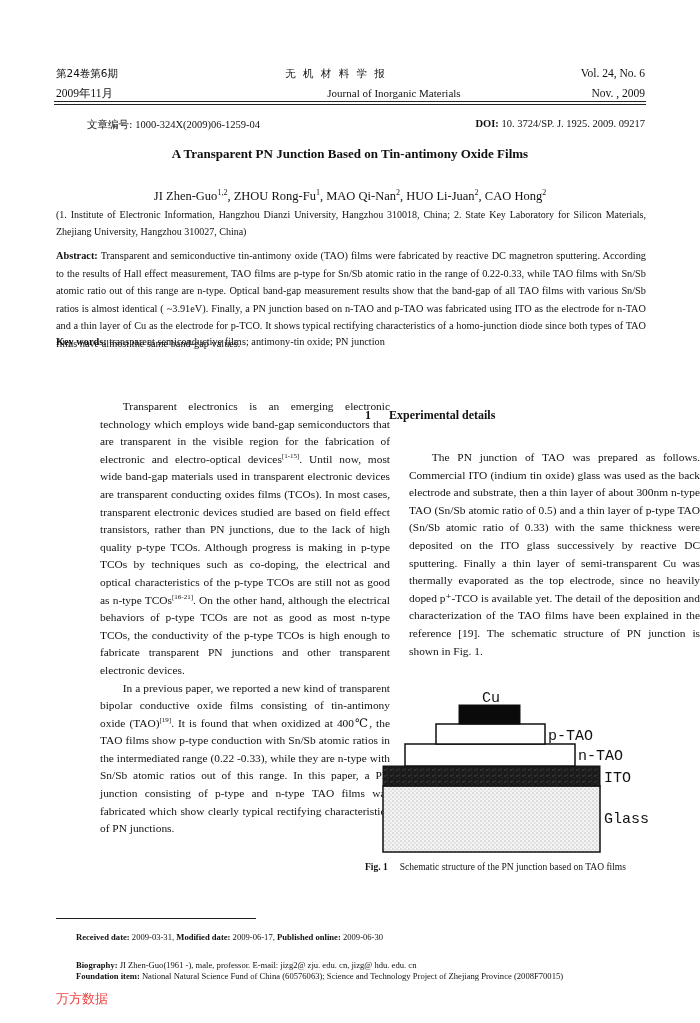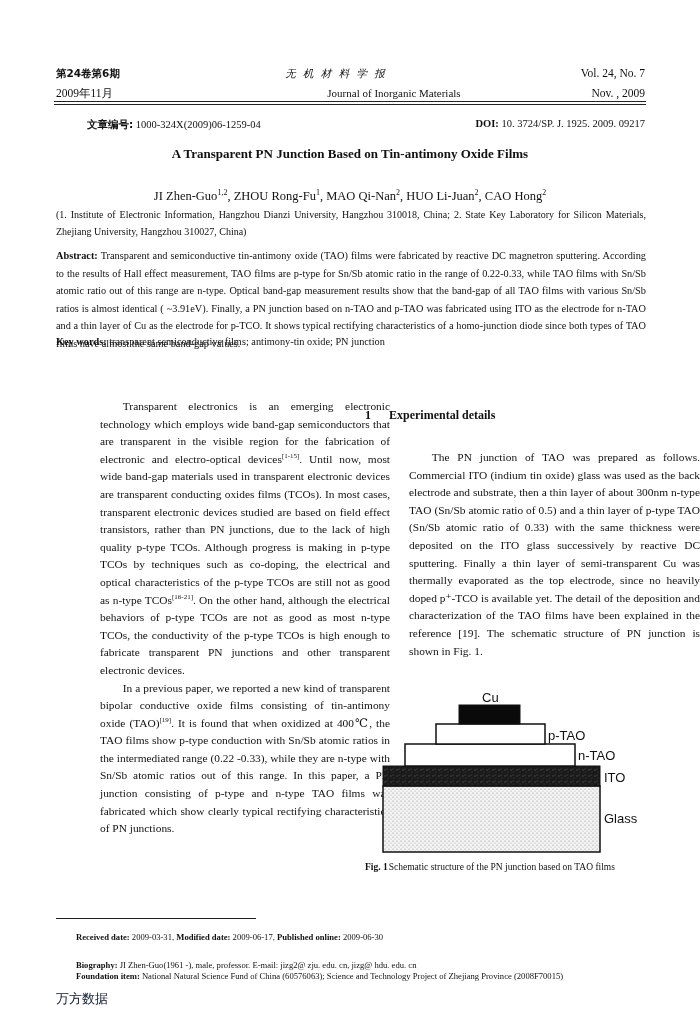--- a/index.html
+++ b/index.html
@@ -1,50 +1,50 @@
 <!DOCTYPE html>
 <html><head>
 <meta charset="utf-8">
 <style>
   html,body{margin:0;padding:0;background:#ffffff;}
   body{width:700px;height:1023px;position:relative;overflow:hidden;color:#111;font-family:"Liberation Serif","DejaVu Serif",serif;}
   .abs{position:absolute;}
   .hdr{font-size:11.5px;line-height:14px;white-space:nowrap;}
-  .hdr-cn{font-family:"DejaVu Sans",sans-serif;font-size:10.5px;font-weight:bold;}
+  .hdr-cn{font-family:"DejaVu Sans",sans-serif;font-size:10.5px;font-weight:normal;}
   .rule{position:absolute;left:54px;width:592px;height:0;border-top:1px solid #222;}
   .title{left:0;width:700px;text-align:center;font-size:13px;font-weight:bold;top:146px;}
   .authors{left:0;width:700px;text-align:center;font-size:12.5px;top:188px;}
   .authors sup{font-size:8px;}
   .affil{left:56px;width:590px;font-size:10px;line-height:17px;top:206px;text-align:justify;}
   .abstract{left:56px;width:590px;font-size:10.3px;line-height:17.6px;top:247px;text-align:justify;}
   .abstract b{font-weight:bold;margin-top:36px;}
   .keywords{left:56px;width:590px;font-size:10.3px;top:336px;}
   .col{font-size:11.4px;line-height:17.6px;text-align:justify;margin-left:44px;}
   .col p{margin:0;text-indent:2em;}
   .col sup{font-size:7px;line-height:0;}
   .colL{left:56px;width:290px;top:398px;}
   .colR{left:365px;width:291px;top:449px;}
   .sec{left:365px;top:408px;font-size:12px;font-weight:bold;white-space:nowrap;}
   .sec span.num{margin-right:18px;}
-  .fig-label{font-family:Liberation Sans, sans-serif;font-size:13px;white-space:nowrap;}
+  .fig-label{font-family:Liberation Mono, monospace;font-size:15px;white-space:nowrap;}
   .caption{left:365px;top:862px;font-size:9.5px;white-space:nowrap;}
-  .caption b{font-weight:bold;margin-right:1px;}
+  .caption b{font-weight:bold;margin-right:12px;}
   .footrule{left:56px;top:918px;width:200px;border-top:1px solid #222;height:0;}
   .foot{left:76px;font-size:8.6px;white-space:nowrap;line-height:12px;}
   .foot b{font-weight:bold;}
-  .wm{left:56px;top:990px;font-family:Liberation Mono, monospace;font-size:13px;color:#0f172a;}
+  .wm{left:56px;top:990px;font-family:Liberation Mono, monospace;font-size:13px;color:#ef4444;}
 </style>
 </head>
 <body>
 
 <div class="abs hdr hdr-cn" style="left:56px;top:66px;">第24卷第6期</div>
 <div class="abs hdr" style="left:56px;top:86px;">2009年11月</div>
-<div class="abs hdr hdr-cn" style="left:0;width:672px;text-align:center;top:66px;letter-spacing:2px;font-weight:normal;font-style:italic;">无 机 材 料 学 报</div>
+<div class="abs hdr hdr-cn" style="left:0;width:672px;text-align:center;top:66px;letter-spacing:2px;font-weight:normal;">无 机 材 料 学 报</div>
 <div class="abs hdr" style="left:0;width:700px;text-align:center;top:86px;font-size:11px;padding-left:44px;">Journal of Inorganic Materials</div>
-<div class="abs hdr" style="right:55px;top:66px;">Vol. 24, No. 7</div>
+<div class="abs hdr" style="right:55px;top:66px;">Vol. 24, No. 6</div>
 <div class="abs hdr" style="right:55px;top:86px;">Nov. , 2009</div>
 <div class="rule" style="top:101px;"></div>
 <div class="rule" style="top:104px;"></div>
 
 <div class="abs hdr" style="left:56px;top:117px;font-size:10.5px;margin-left:31px;">
   <b class="hdr-cn">文章编号:</b>
   <span>1000-324X(2009)06-1259-04</span>
 </div>
 <div class="abs hdr" style="right:55px;top:117px;font-size:10.5px;">
   <b>DOI:</b>

